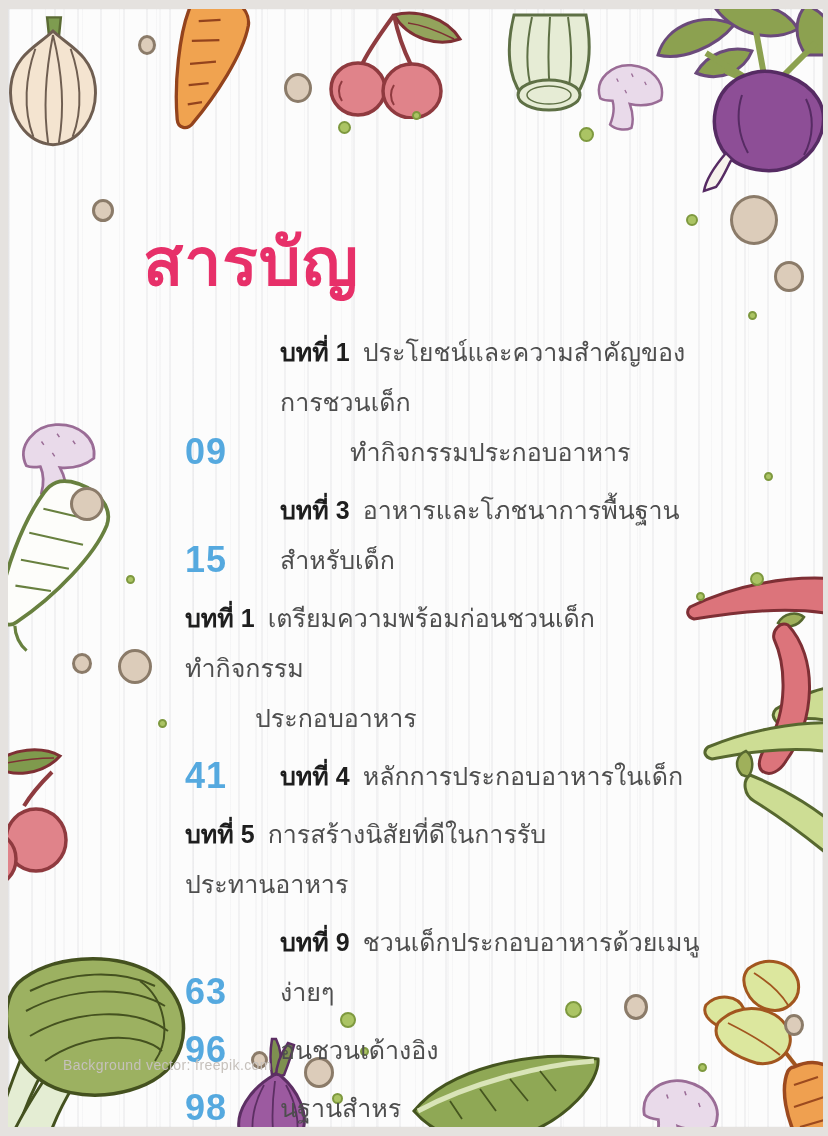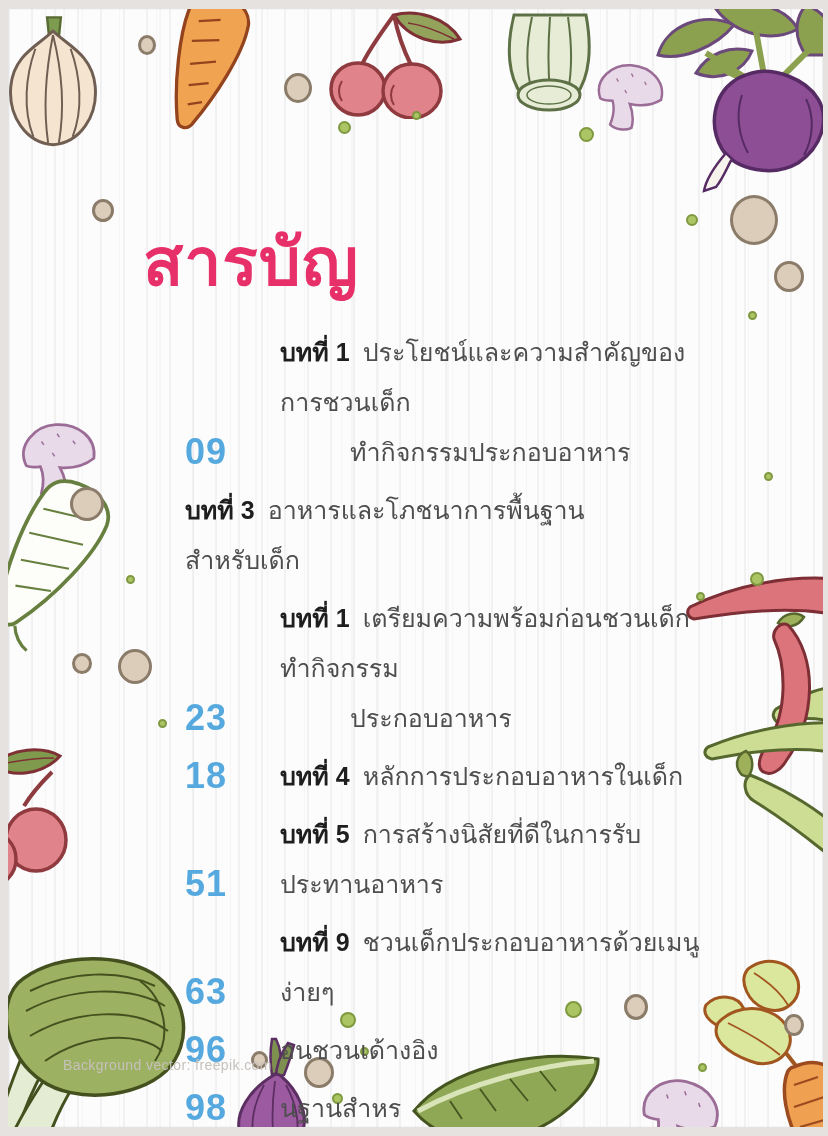--- a/index.html
+++ b/index.html
@@ -197,44 +197,43 @@
 
     <div class="toc-row">
       <div class="toc-num">09</div>
       <div class="toc-body">
         <span class="toc-label">บทที่ 1</span><span class="toc-line1">ประโยชน์และความสำคัญของการชวนเด็ก</span>
         <div class="toc-line2">ทำกิจกรรมประกอบอาหาร</div>
       </div>
     </div>
 
     <div class="toc-row">
+      <div class="toc-num">15</div>
       <div class="toc-body">
         <span class="toc-label">บทที่ 3</span><span class="toc-line1">อาหารและโภชนาการพื้นฐานสำหรับเด็ก</span>
         
       </div>
     </div>
 
     <div class="toc-row">
-      <div class="toc-num">23</div>
       <div class="toc-body">
         <span class="toc-label">บทที่ 1</span><span class="toc-line1">เตรียมความพร้อมก่อนชวนเด็กทำกิจกรรม</span>
         <div class="toc-line2">ประกอบอาหาร</div>
       </div>
     </div>
 
     <div class="toc-row">
-      <div class="toc-num">18</div>
+      <div class="toc-num">41</div>
       <div class="toc-body">
         <span class="toc-label">บทที่ 4</span><span class="toc-line1">หลักการประกอบอาหารในเด็ก</span>
         
       </div>
     </div>
 
     <div class="toc-row">
-      <div class="toc-num">51</div>
       <div class="toc-body">
         <span class="toc-label">บทที่ 5</span><span class="toc-line1">การสร้างนิสัยที่ดีในการรับประทานอาหาร</span>
         
       </div>
     </div>
 
     <div class="toc-row">
       <div class="toc-num">63</div>
       <div class="toc-body">
         <span class="toc-label">บทที่ 9</span><span class="toc-line1">ชวนเด็กประกอบอาหารด้วยเมนูง่ายๆ</span>

